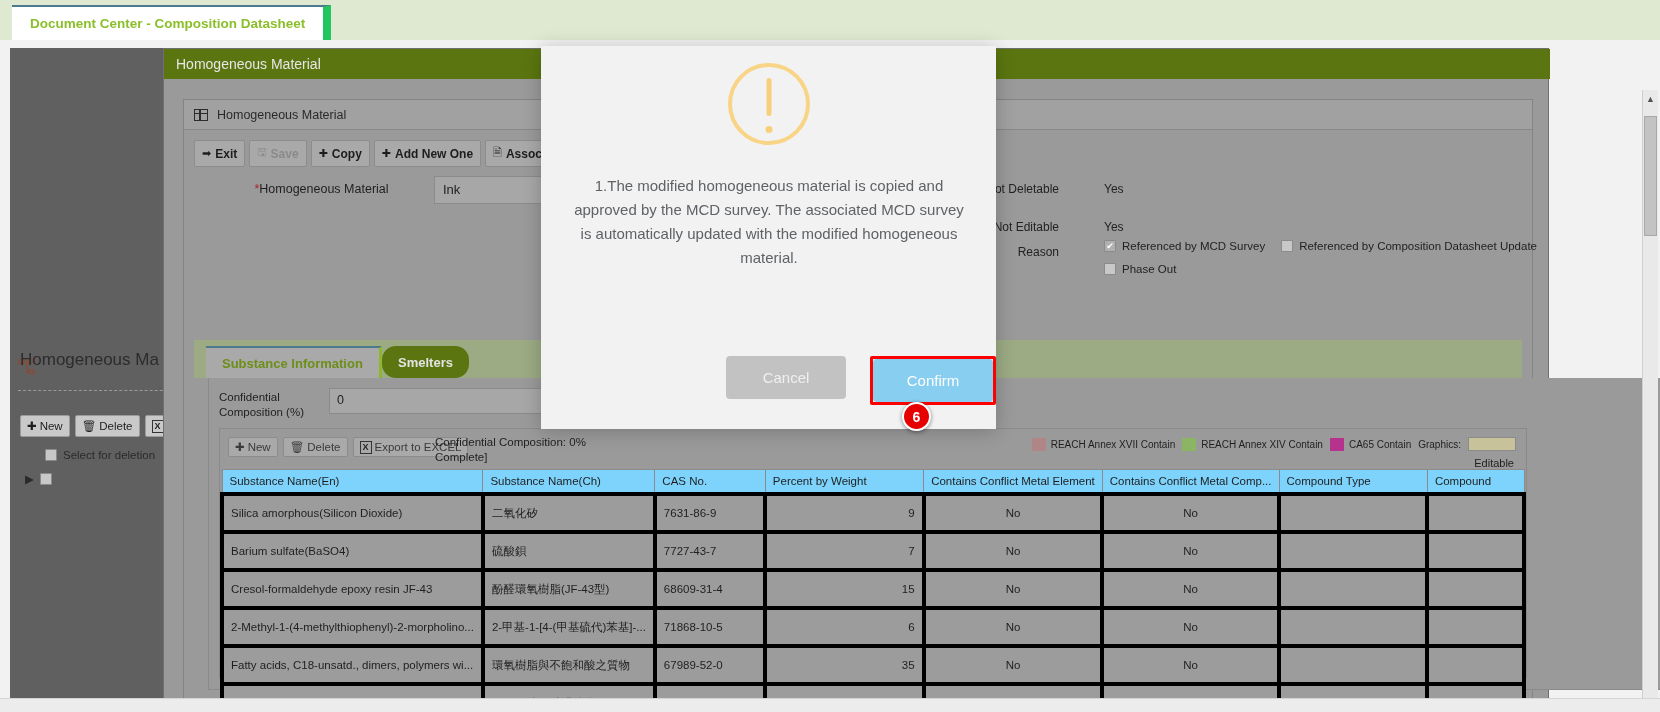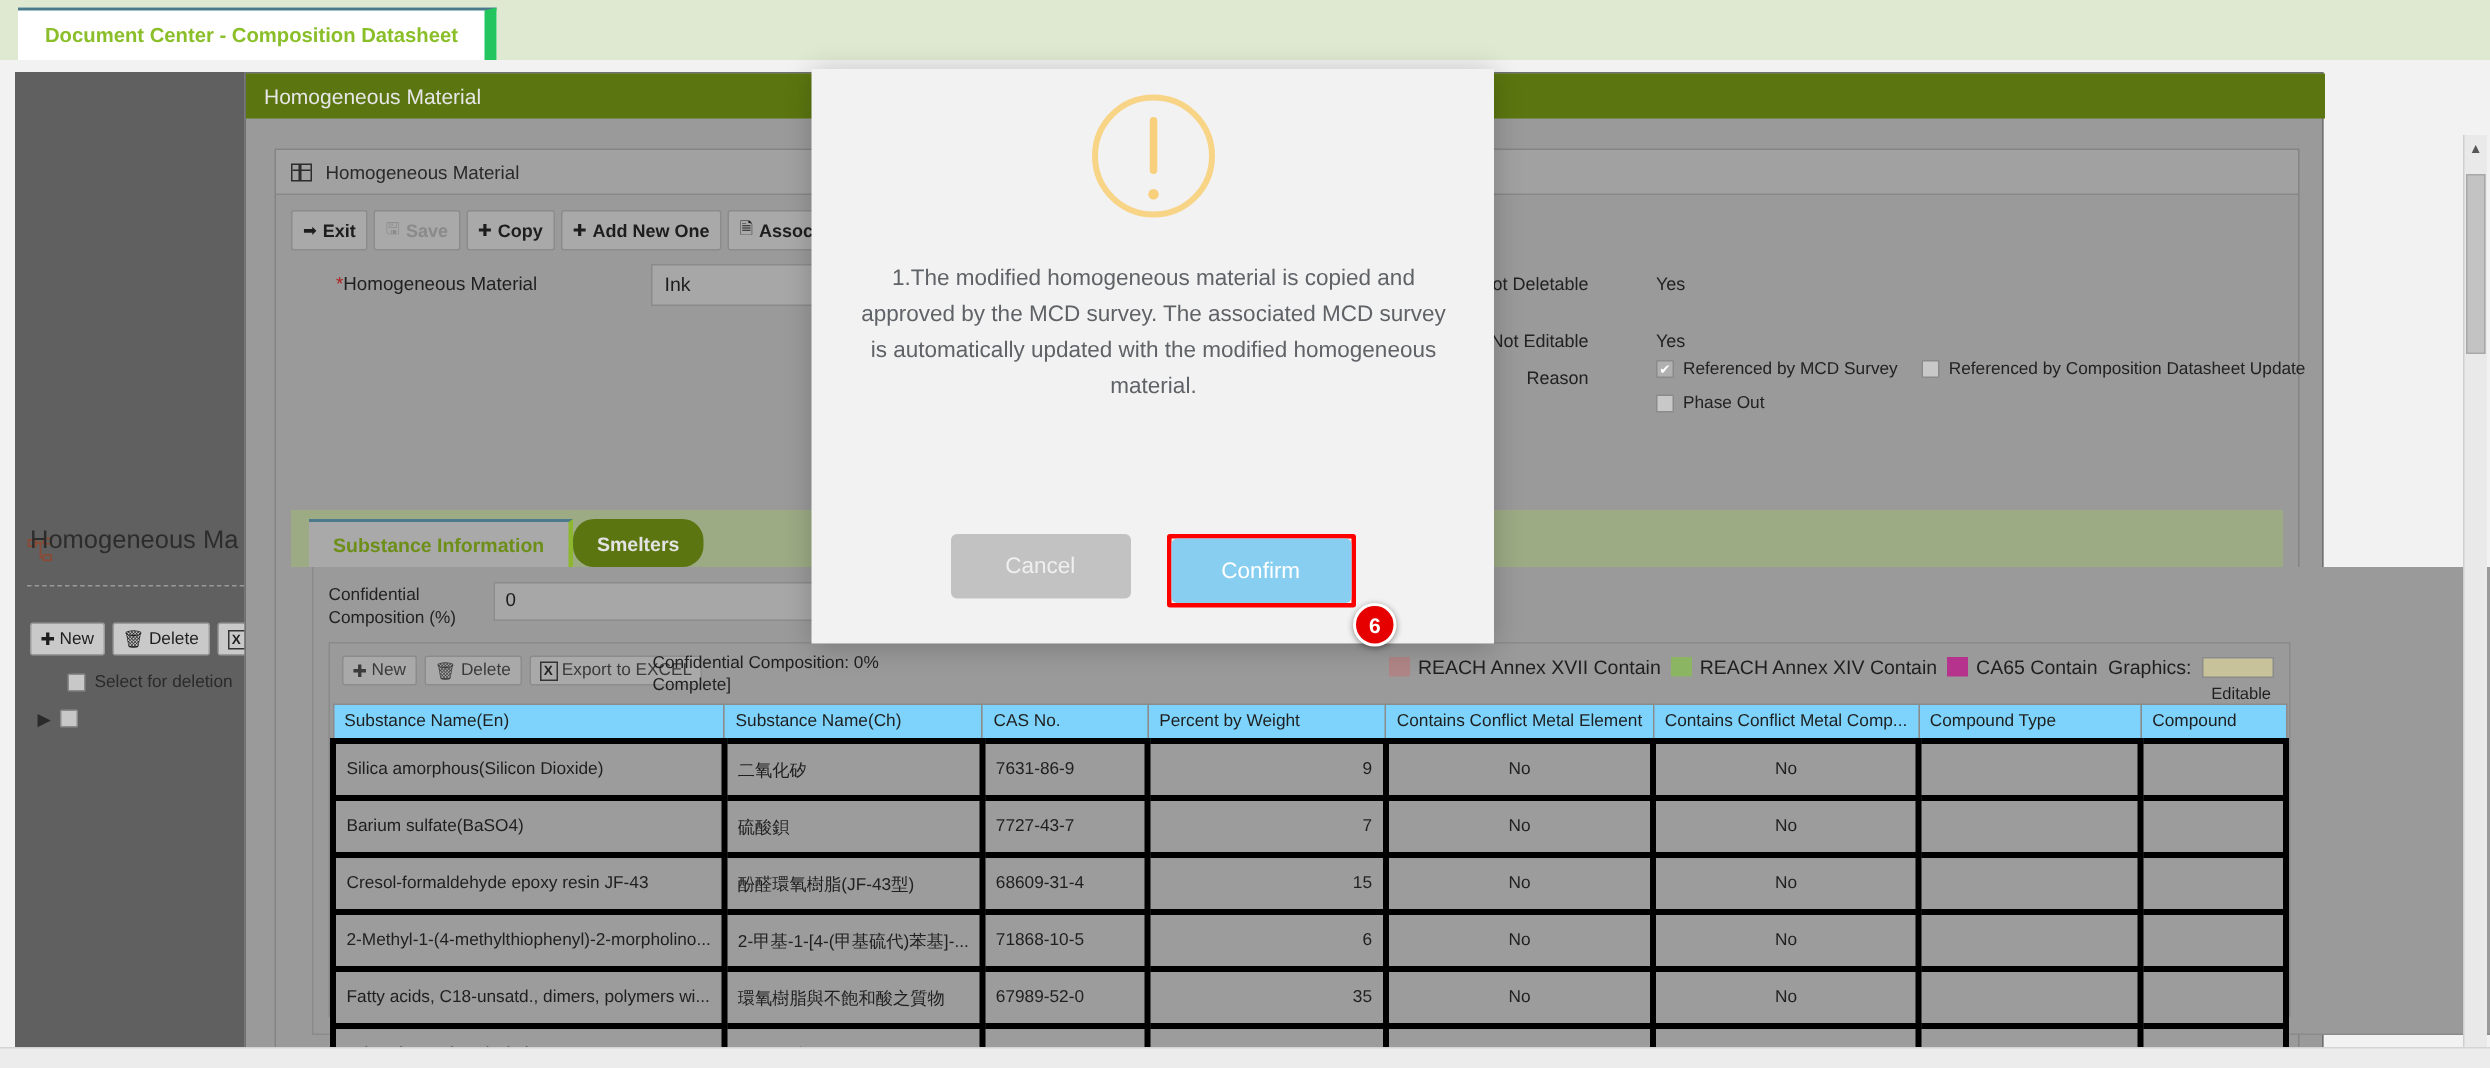--- a/index.html
+++ b/index.html
@@ -158,21 +158,21 @@
     font-size: 12px; color: #1d1d1d; font-weight: bold;
     display: flex; align-items: center; gap: 4px;
     white-space: nowrap;
   }
   .tb-btn.disabled { color: #8a8a8a; }
   .tb-ico { font-size: 11px; font-weight: normal; }
 
   
   .form-label {
     position: absolute; font-size: 12.5px; color: #1f1f1f;
-    text-align: left;
+    text-align: center;
   }
   .req { color: #b22222; }
   .form-input {
     position: absolute;
     background: #a7a7a7; border: 1px solid #8b8b8b;
     font-size: 13px; color: #1d1d1d;
     padding: 5px 8px;
   }
 
   .ro-label {
@@ -256,21 +256,21 @@
   }
   .conf-note {
     position: absolute; left: 215px; top: 6px;
     width: 200px; font-size: 11.5px; color: #1f1f1f;
     line-height: 15px;
   }
 
   .legend {
     position: absolute; right: 10px; top: 8px;
     display: flex; align-items: center; gap: 7px;
-    font-size: 13px; color: #1f1f1f; white-space: nowrap;
+    font-size: 10px; color: #1f1f1f; white-space: nowrap;
   }
   .sw { width: 14px; height: 13px; display: inline-block; }
   .legend-item { display: flex; align-items: center; gap: 5px; }
   .gfx-box {
     width: 48px; height: 14px;
     background: #c8c29a; border: 1px solid #8b8b8b;
   }
   .editable-tag {
     position: absolute; right: 12px; top: 28px;
     font-size: 11px; color: #1f1f1f;
@@ -351,21 +351,21 @@
   .modal-text {
     position: absolute; left: 28px; top: 128px;
     width: 400px;
     font-size: 15px; line-height: 24px;
     color: #5f6266; text-align: center;
   }
   .modal-text p { margin: 0 0 22px 0; }
   .modal-btns {
     position: absolute; left: 0; bottom: 24px;
     width: 455px;
-    display: flex; justify-content: center; gap: 24px;
+    display: flex; justify-content: flex-end; gap: 24px;
   }
   .btn-cancel {
     width: 120px; height: 43px;
     background: #c2c2c2; border: none; border-radius: 4px;
     color: #efefef; font-size: 15px;
     font-family: "Liberation Sans", sans-serif;
   }
   .btn-confirm-wrap {
     position: relative;
     border: 3px solid #fd0000;

